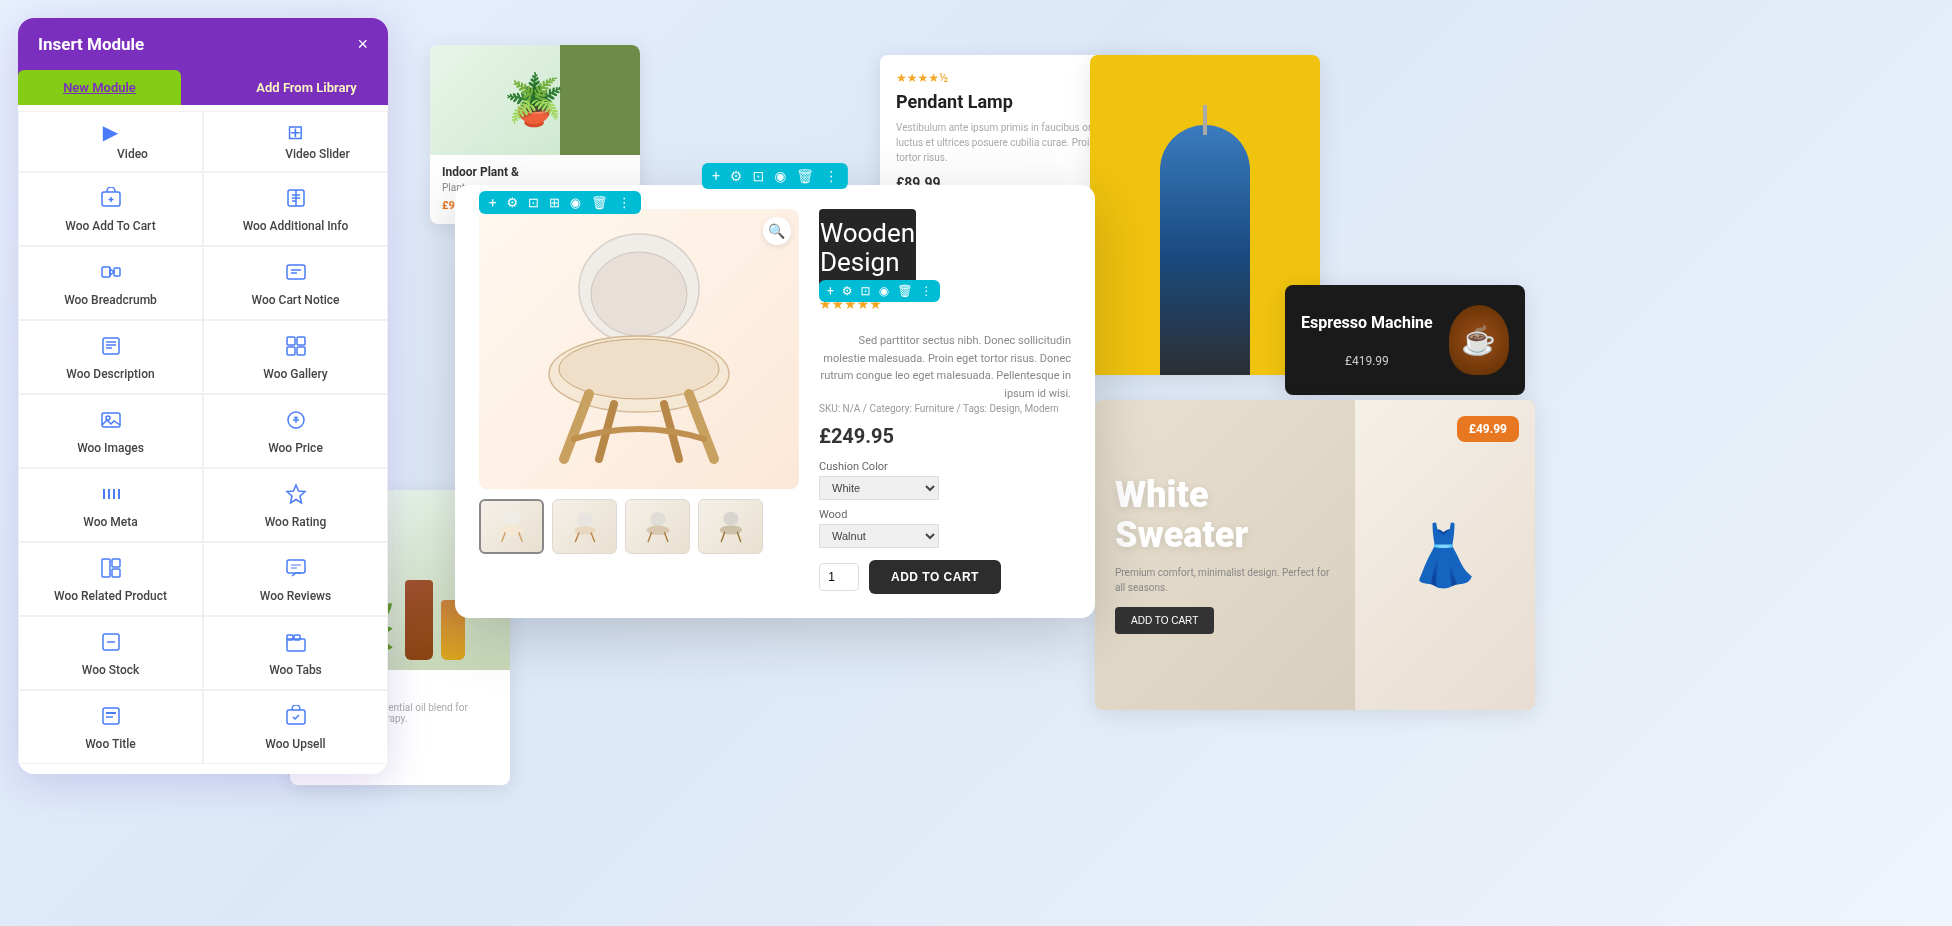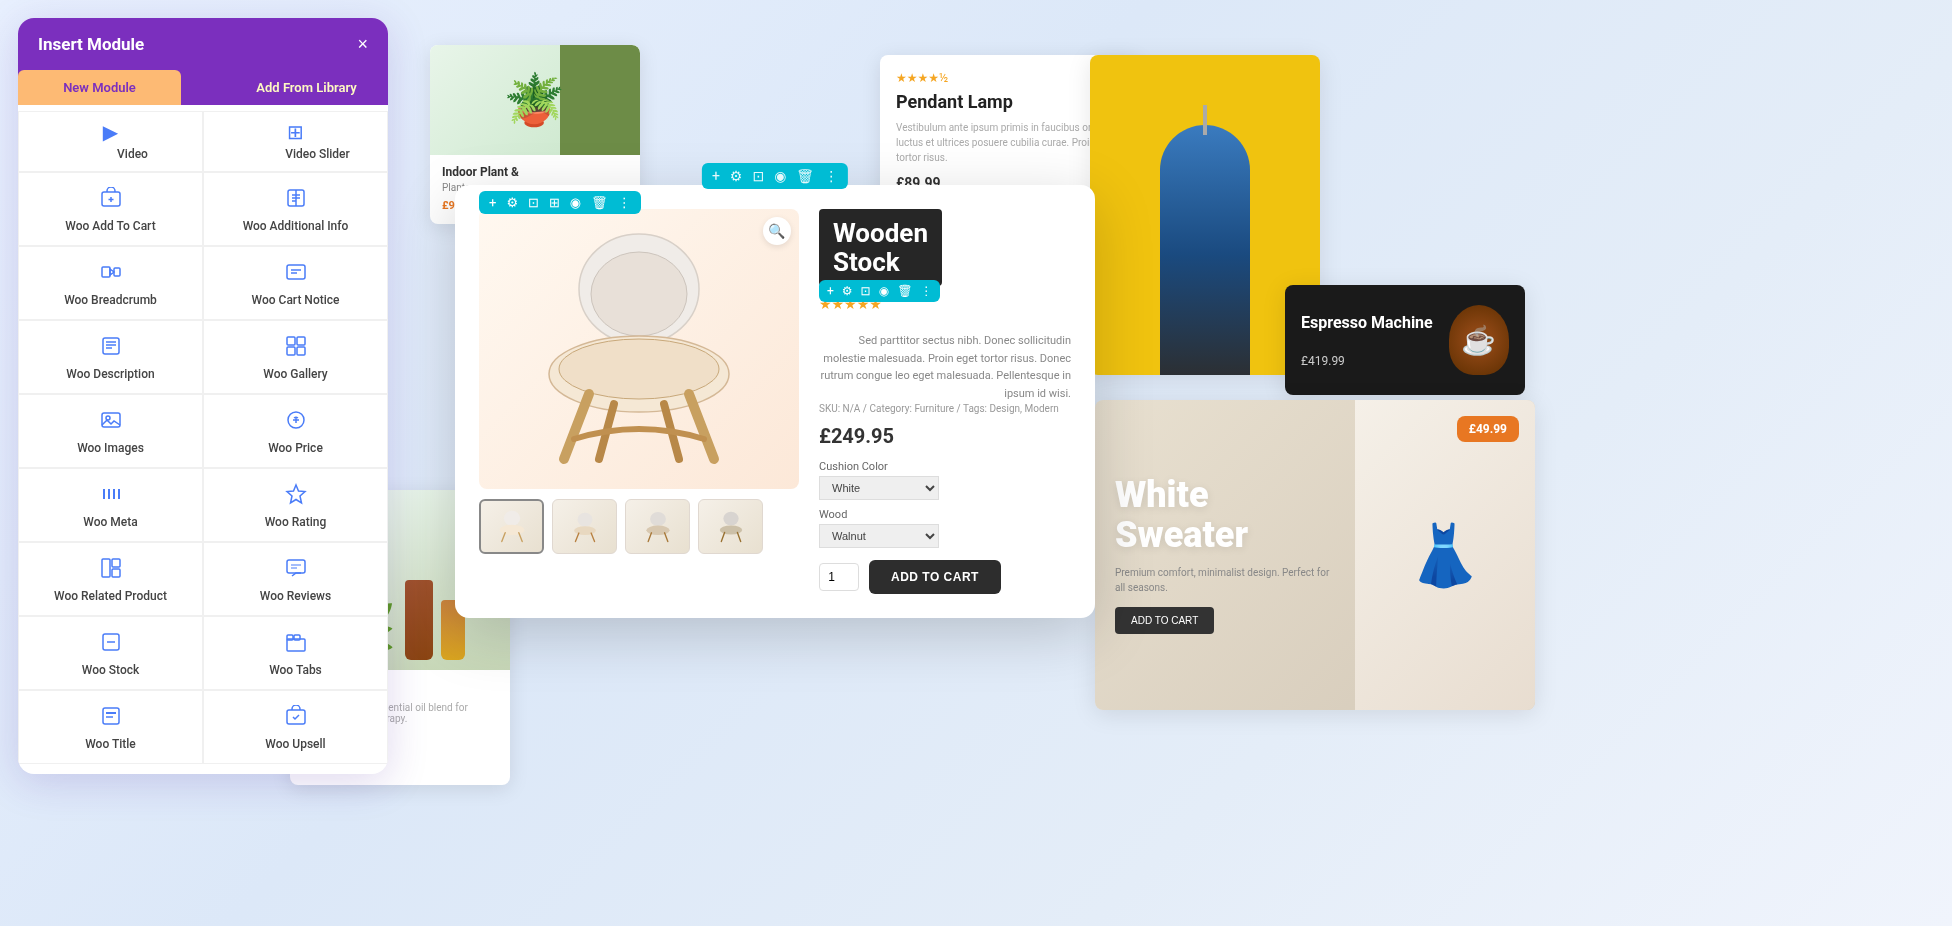--- a/index.html
+++ b/index.html
@@ -52,22 +52,23 @@
     .panel-tab {
       flex: 1;
       padding: 10px 0;
       text-align: center;
       font-size: 13px;
       font-weight: 600;
       cursor: pointer;
       border-radius: 6px 6px 0 0;
     }
     .panel-tab.active {
-      background: #fdba74;
+      background: #84cc16;
       color: #7b2fbe;
+      text-decoration: underline;
     }
     .panel-tab.inactive {
       background: transparent;
       color: #fef9c3;
       margin-left: 44px;
     }
     .panel-body {
       padding: 6px 0 10px 0;
       max-height: 780px;
       overflow-y: auto;
@@ -208,21 +209,21 @@
       height: 110px;
       background: #1a1a1a;
       border-radius: 8px;
       display: flex;
       align-items: center;
       justify-content: space-between;
       padding: 14px 16px;
     }
     .espresso-text { color: #fff; }
     .espresso-title { font-size: 16px; font-weight: 700; margin-bottom: 22px; }
-    .espresso-price { font-size: 12px; color: #ccc; }
+    .espresso-price { font-size: 12px; color: #ccc; text-align: center; }
     .espresso-img {
       width: 60px;
       height: 70px;
       background: radial-gradient(circle, #8B4513 30%, #5c2e00 100%);
       border-radius: 50% 50% 40% 40%;
       display: flex;
       align-items: center;
       justify-content: center;
       font-size: 28px;
     }
@@ -399,22 +400,22 @@
       position: relative;
     }
     .product-title-bar {
       position: relative;
       margin-bottom: 10px;
     }
     .product-title-overlay {
       background: rgba(0,0,0,0.85);
       color: #fff;
       font-size: 26px;
-      font-weight: 700;
-      padding: 10px 14px;
+      font-weight: 400;
+      padding: 10px 1px;
       border-radius: 4px;
       line-height: 1.1;
       display: inline-block;
     }
     .product-title-inner-toolbar {
       position: absolute;
       bottom: -16px;
       left: 0;
       background: #00bcd4;
       border-radius: 6px;
@@ -798,21 +799,21 @@
             </svg>
         </div>
       </div>
     </div>
 
     <div class="modal-right">
 
       <div class="product-title-bar">
         <div class="product-title-overlay">
           <span>Wooden</span><br>
-          <span>Stock</span>
+          <span>Design</span>
         </div>
         
         <div class="product-title-inner-toolbar">
           <span style="color:#fff;font-size:12px;cursor:pointer;">+</span>
           <span style="color:#fff;font-size:12px;cursor:pointer;">⚙</span>
           <span style="color:#fff;font-size:12px;cursor:pointer;">⊡</span>
           <span style="color:#fff;font-size:12px;cursor:pointer;">◉</span>
           <span style="color:#fff;font-size:12px;cursor:pointer;">🗑</span>
           <span style="color:#fff;font-size:12px;cursor:pointer;">⋮</span>
         </div>

